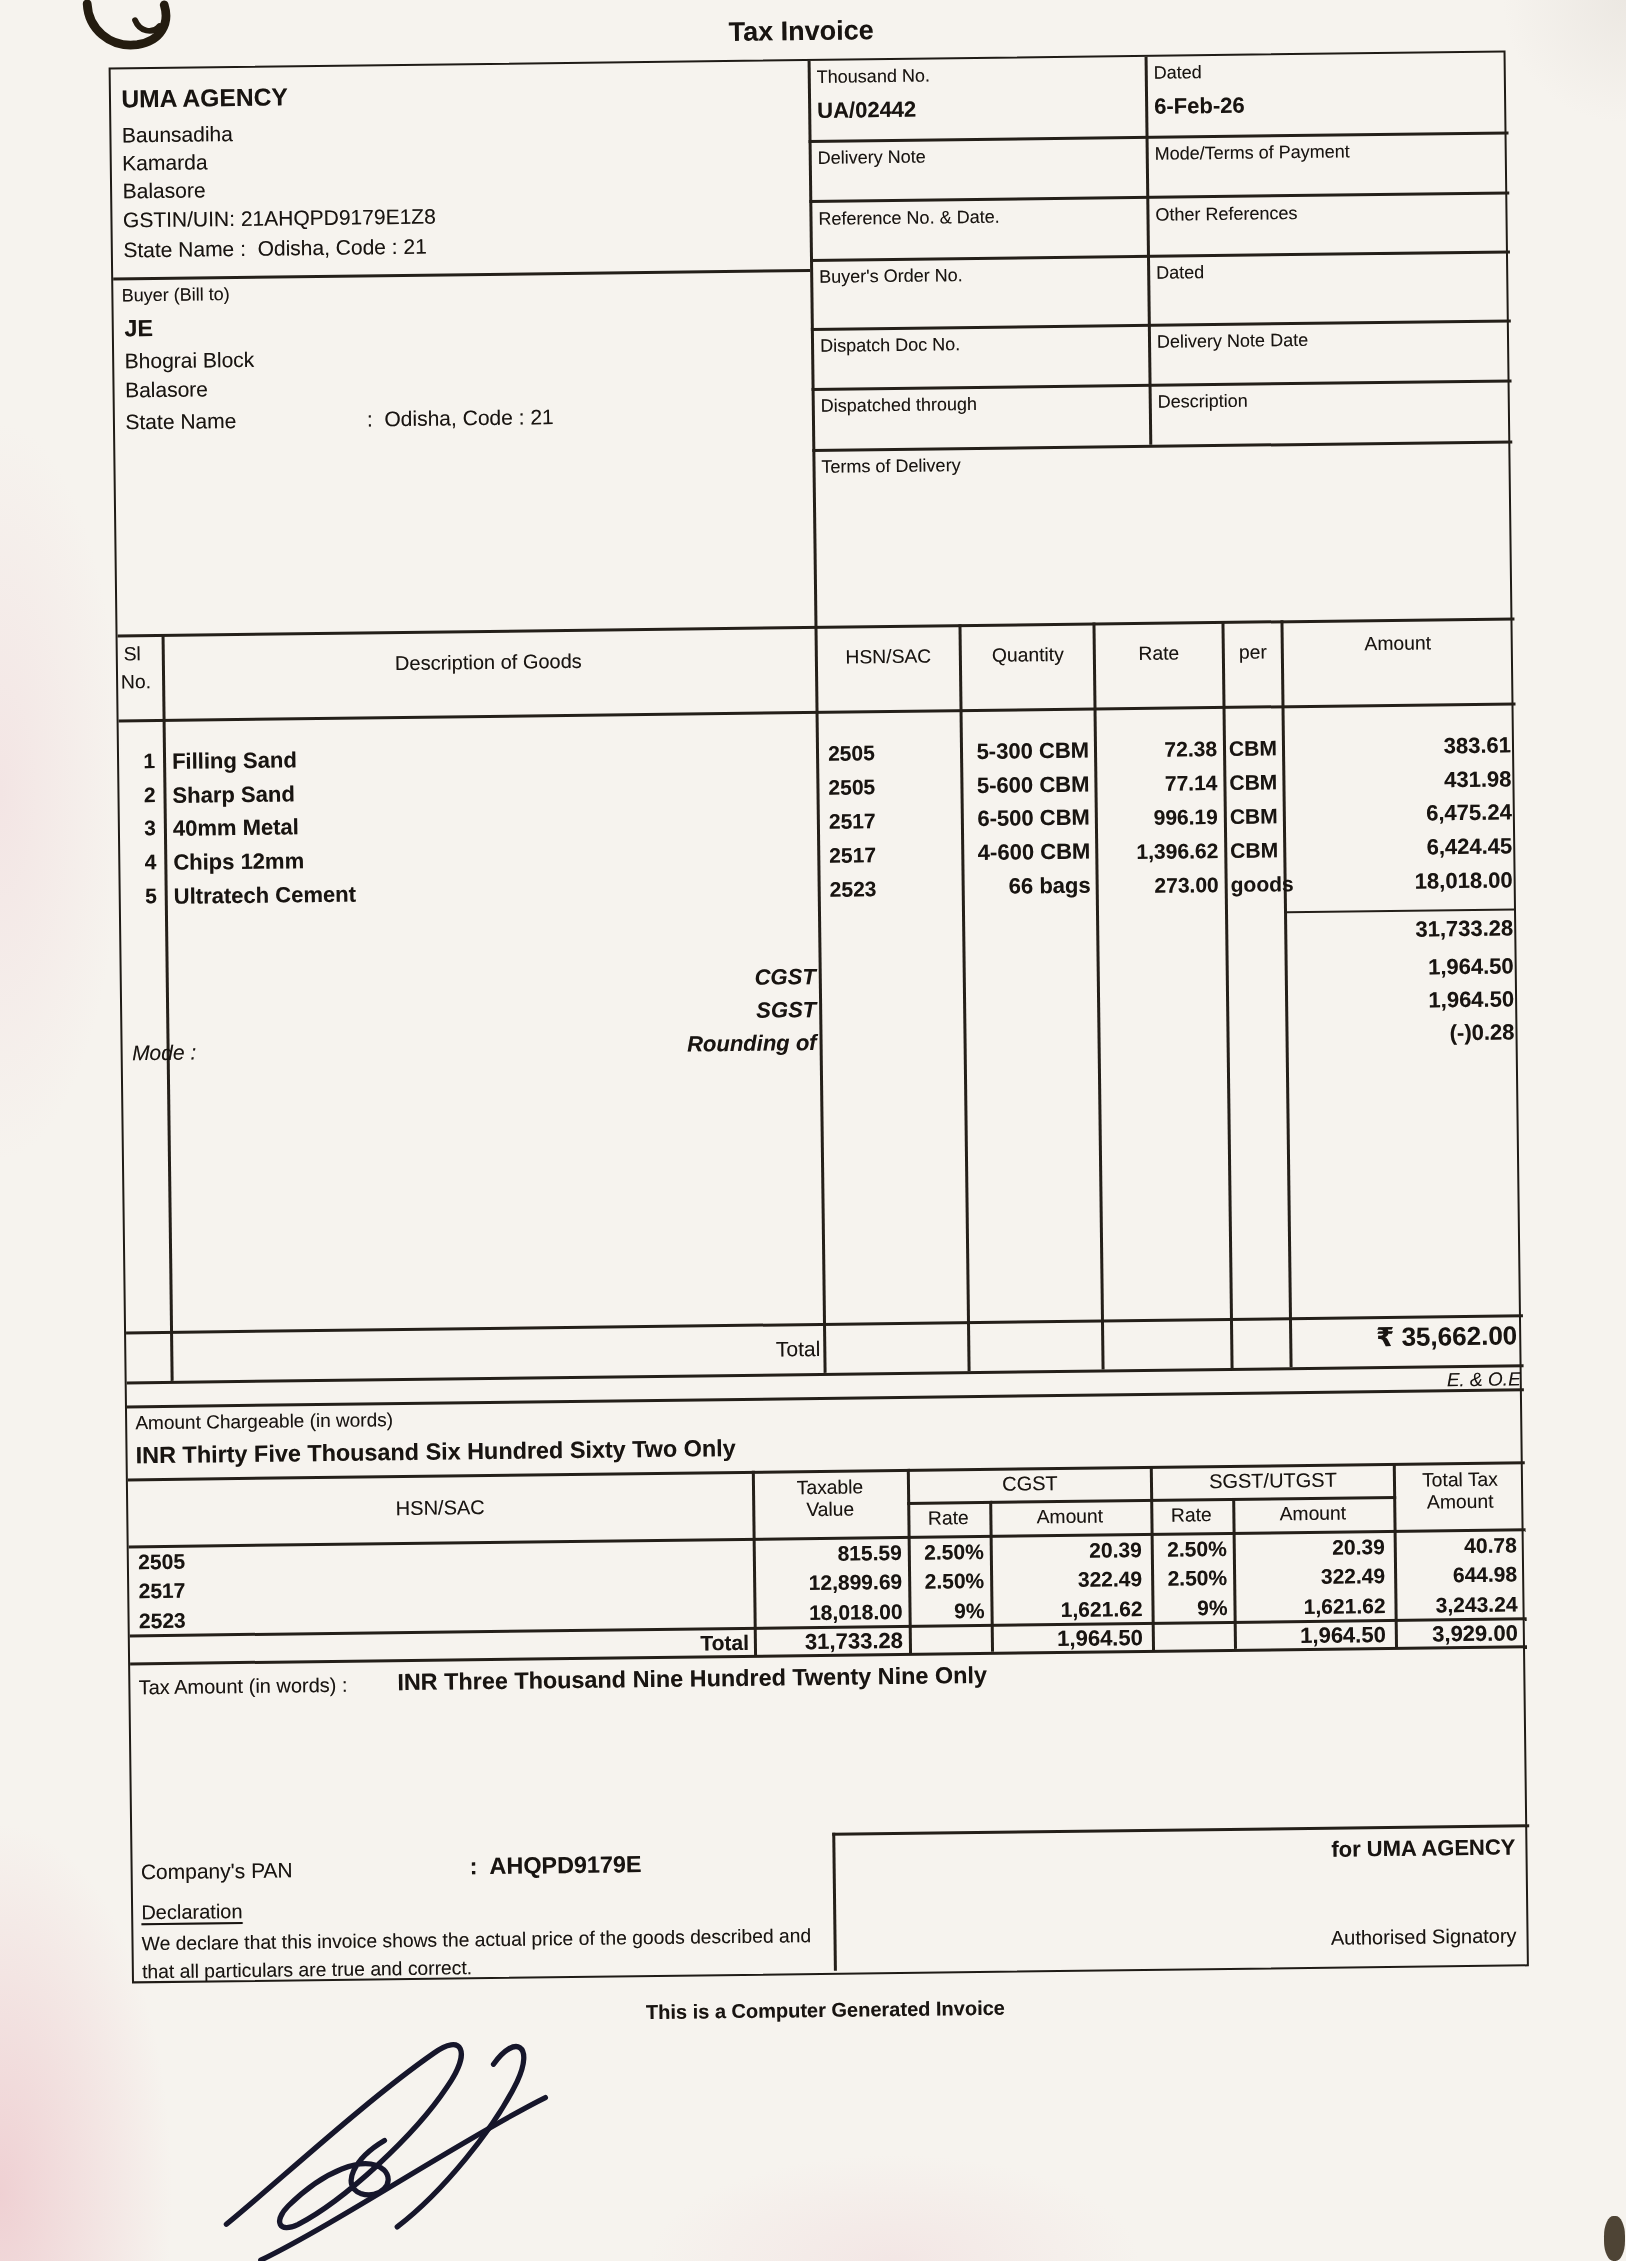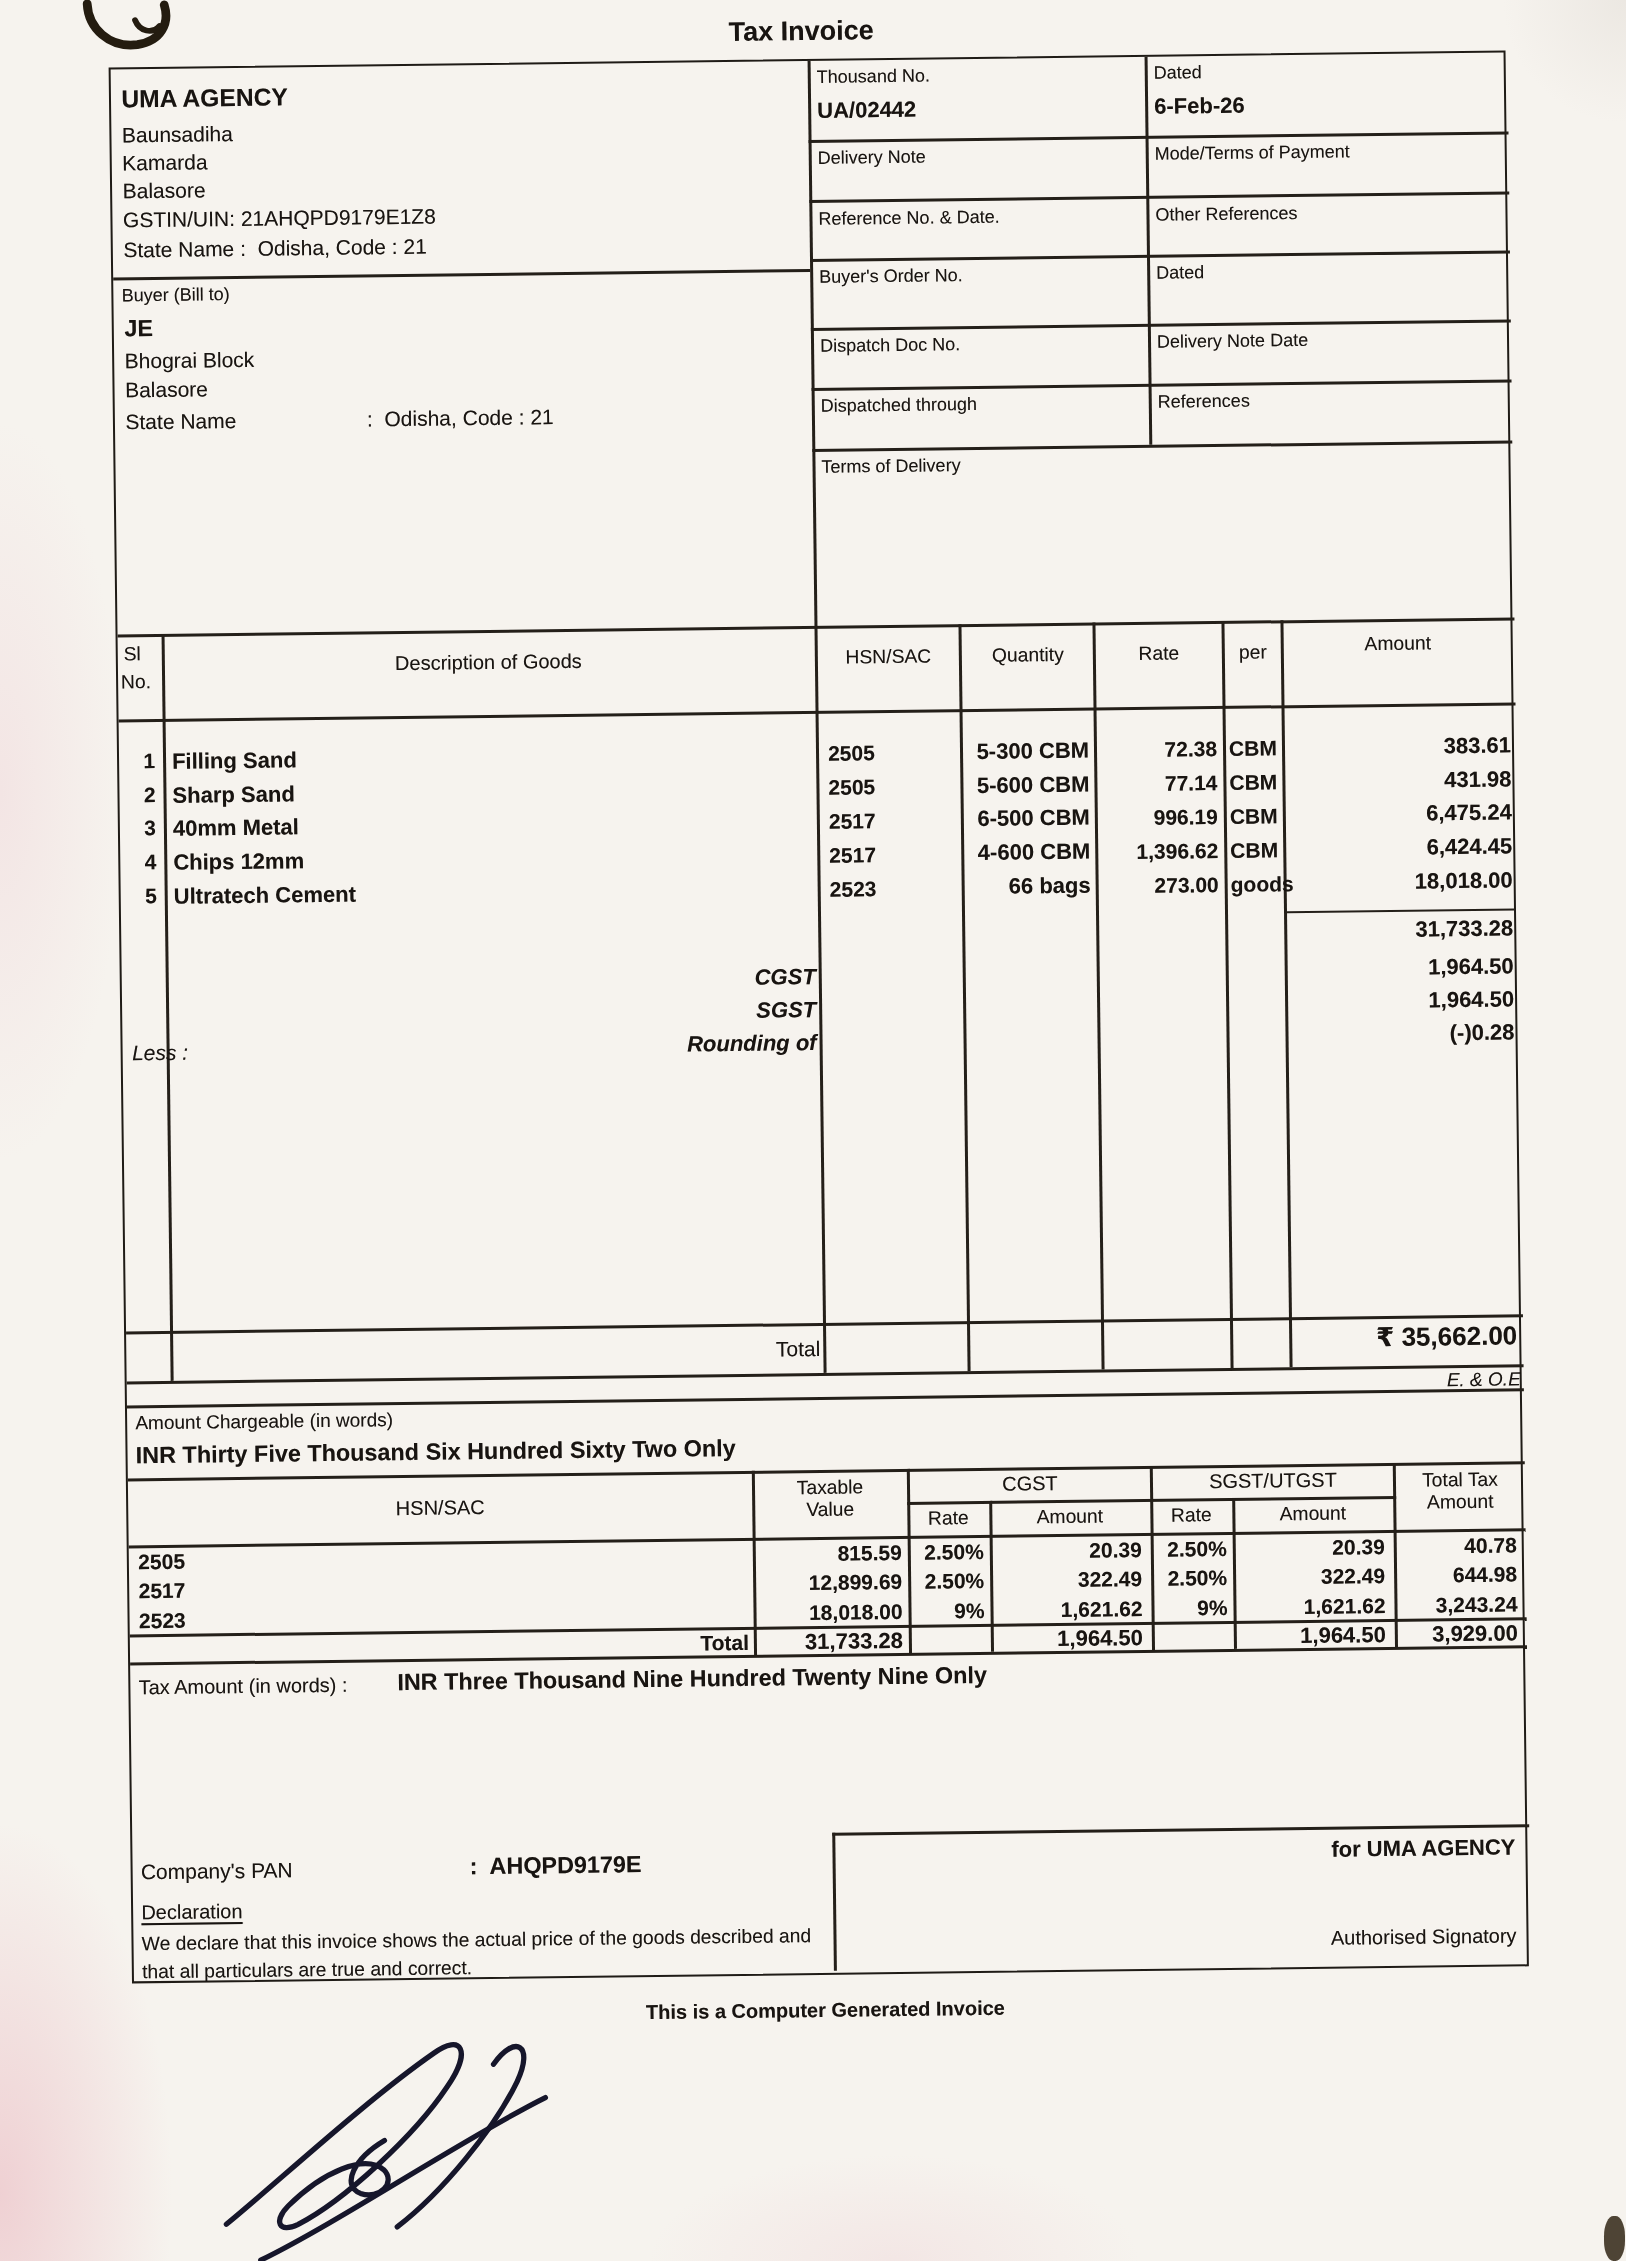--- a/index.html
+++ b/index.html
@@ -97,21 +97,21 @@
       <div class="t b f38" style="left:1043px;top:37px;">6-Feb-26</div>
       <div class="t f31" style="left:706px;top:87px;">Delivery Note</div>
       <div class="t f31" style="left:1043px;top:87px;">Mode/Terms of Payment</div>
       <div class="t f31" style="left:706px;top:148px;">Reference No. &amp; Date.</div>
       <div class="t f31" style="left:1043px;top:148px;">Other References</div>
       <div class="t f31" style="left:706px;top:206px;">Buyer's Order No.</div>
       <div class="t f31" style="left:1043px;top:206px;">Dated</div>
       <div class="t f31" style="left:706px;top:275px;">Dispatch Doc No.</div>
       <div class="t f31" style="left:1043px;top:275px;">Delivery Note Date</div>
       <div class="t f31" style="left:706px;top:335px;">Dispatched through</div>
-      <div class="t f31" style="left:1043px;top:335px;">References</div>
+      <div class="t f31" style="left:1043px;top:335px;">Description</div>
       <div class="t f31" style="left:706px;top:396px;">Terms of Delivery</div>
 
       <div class="t f33" style="left:5.9px;top:574px;">Sl</div>
       <div class="t f33" style="left:2.9px;top:602px;">No.</div>
       <div class="t f34 c" style="left:44px;top:586px;width:653px;">Description of Goods</div>
       <div class="t f33 c" style="left:700px;top:586px;width:141px;">HSN/SAC</div>
       <div class="t f33 c" style="left:844px;top:586px;width:132px;">Quantity</div>
       <div class="t f33 c" style="left:978px;top:586px;width:126px;">Rate</div>
       <div class="t f33 c" style="left:1107px;top:586px;width:56px;">per</div>
       <div class="t f33 c" style="left:1166px;top:579px;width:228px;">Amount</div>
@@ -156,21 +156,21 @@
       <div class="t b f36" style="left:1110px;top:817px;">goods</div>
       <div class="t b f38 r" style="left:1166px;top:815px;width:226px;">18,018.00</div>
 
       <div class="t b f38 r" style="left:1166px;top:863px;width:226px;">31,733.28</div>
       <div class="t b i f38 r" style="left:44px;top:903px;width:650px;">CGST</div>
       <div class="t b f38 r" style="left:1166px;top:901px;width:226px;">1,964.50</div>
       <div class="t b i f38 r" style="left:44px;top:936px;width:650px;">SGST</div>
       <div class="t b f38 r" style="left:1166px;top:934px;width:226px;">1,964.50</div>
       <div class="t b i f38 r" style="left:44px;top:969px;width:650px;">Rounding of</div>
       <div class="t b f38 r" style="left:1166px;top:967px;width:226px;">(-)0.28</div>
-      <div class="t i f36" style="left:9.4px;top:972px;">Less :</div>
+      <div class="t i f36" style="left:9.4px;top:972px;">Mode :</div>
 
       <div class="t f36 r" style="left:44px;top:1276px;width:650px;">Total</div>
       <div class="t b f44 r" style="left:1163px;top:1269px;width:228px;">₹ 35,662.00</div>
       <div class="t i f32 r" style="left:1177px;top:1316px;width:217px;">E. &amp; O.E</div>
 
       <div class="t f32" style="left:8.2px;top:1343px;">Amount Chargeable (in words)</div>
       <div class="t b f40" style="left:8.2px;top:1373px;">INR Thirty Five Thousand Six Hundred Sixty Two Only</div>
 
       <div class="t f34 c" style="left:0;top:1431px;width:624px;">HSN/SAC</div>
       <div class="t f33 c wr" style="left:655px;top:1416px;width:94px;">Taxable Value</div>

